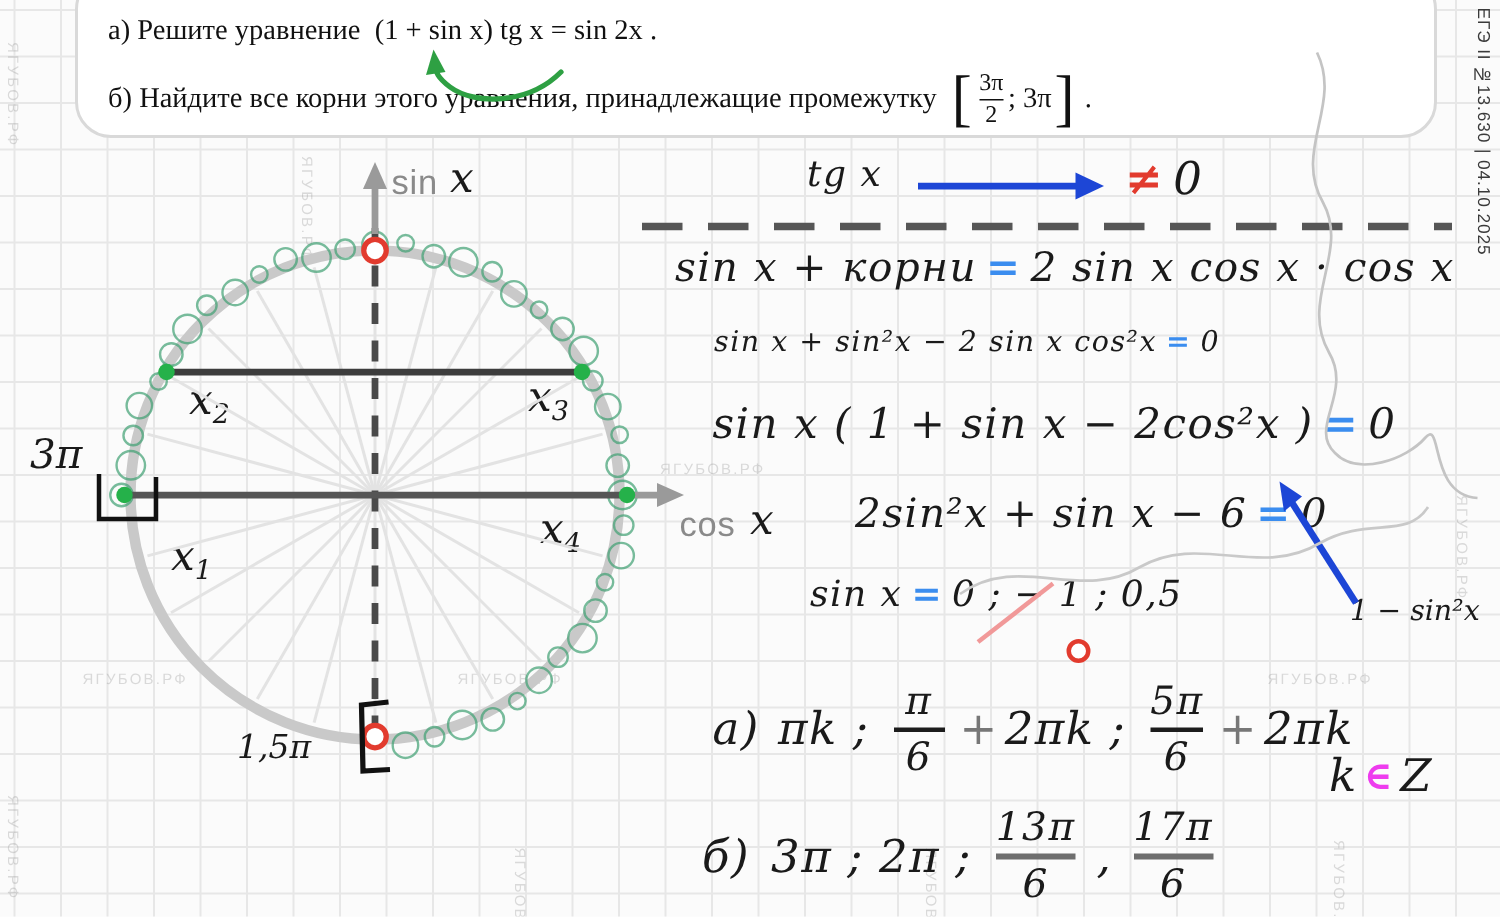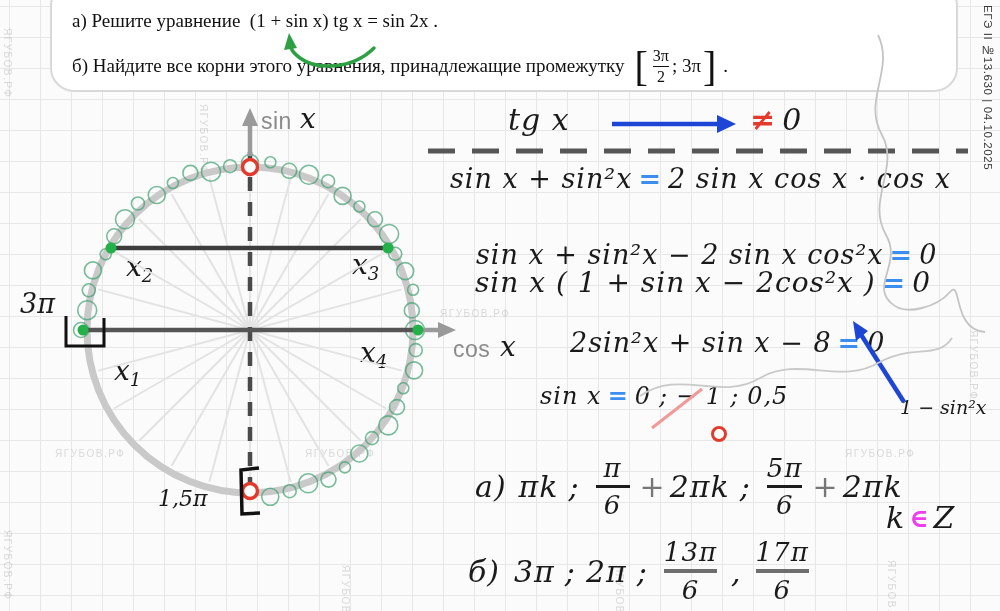--- a/index.html
+++ b/index.html
@@ -90,41 +90,41 @@
   <span class="axis-fn" style="left:453px;top:336px">cos</span>
   <span class="hw ptlab" style="left:500px;top:330px">x</span>
 
   <span class="hw ptlab" style="left:126px;top:250px"><span>x</span><span class="sub">2</span></span>
   <span class="hw ptlab" style="left:352px;top:248px"><span>x</span><span class="sub">3</span></span>
   <span class="hw ptlab" style="left:114px;top:354px"><span>x</span><span class="sub">1</span></span>
   <span class="hw ptlab" style="left:360px;top:336px"><span>x</span><span class="sub">4</span></span>
   <span class="hw" style="position:absolute;left:20px;top:288px;font-size:27px">3π</span>
   <span class="hw" style="position:absolute;left:158px;top:486px;font-size:22px">1,5π</span>
 
-  <div class="row hw" style="left:508px;top:102px;font-size:30px">
+  <div class="row hw" style="left:538px;top:102px;font-size:24px">
     <span>tg x</span>
   </div>
   <div class="row hw" style="left:744px;top:102px;font-size:30px">
     <span class="neq">≠</span><span>0</span>
   </div>
 
   <div class="row hw" style="left:450px;top:163px;font-size:27px">
-    <span>sin x + sin²x</span><span class="eq">=</span><span>2 sin x cos x · cos x</span>
-  </div>
-
-  <div class="row hw" style="left:476px;top:239px;font-size:27px">
+    <span>sin x + корни</span><span class="eq">=</span><span>2 sin x cos x · cos x</span>
+  </div>
+
+  <div class="row hw" style="left:476px;top:217px;font-size:19px">
     <span>sin x + sin²x − 2 sin x cos²x</span><span class="eq">=</span><span>0</span>
   </div>
 
   <div class="row hw" style="left:475px;top:266px;font-size:28px">
     <span>sin x ( 1 + sin x − 2cos²x )</span><span class="eq">=</span><span>0</span>
   </div>
 
   <div class="row hw" style="left:570px;top:327px;font-size:27px">
-    <span>2sin²x + sin x − 8</span><span class="eq">=</span><span>0</span>
+    <span>2sin²x + sin x − 6</span><span class="eq">=</span><span>0</span>
   </div>
 
   <div class="row hw" style="left:540px;top:381px;font-size:24px">
     <span>sin x</span><span class="eq">=</span><span>0</span><span style="padding:0 8px">;</span><span>− 1</span><span style="padding:0 8px">;</span><span>0,5</span>
   </div>
 
   <span class="hw" style="position:absolute;left:900px;top:396px;font-size:19px">1 − sin²x</span>
 
   <div class="row hw" style="left:475px;top:443px;height:86px;font-size:30px">
     <span style="padding-right:12px">а)</span>

